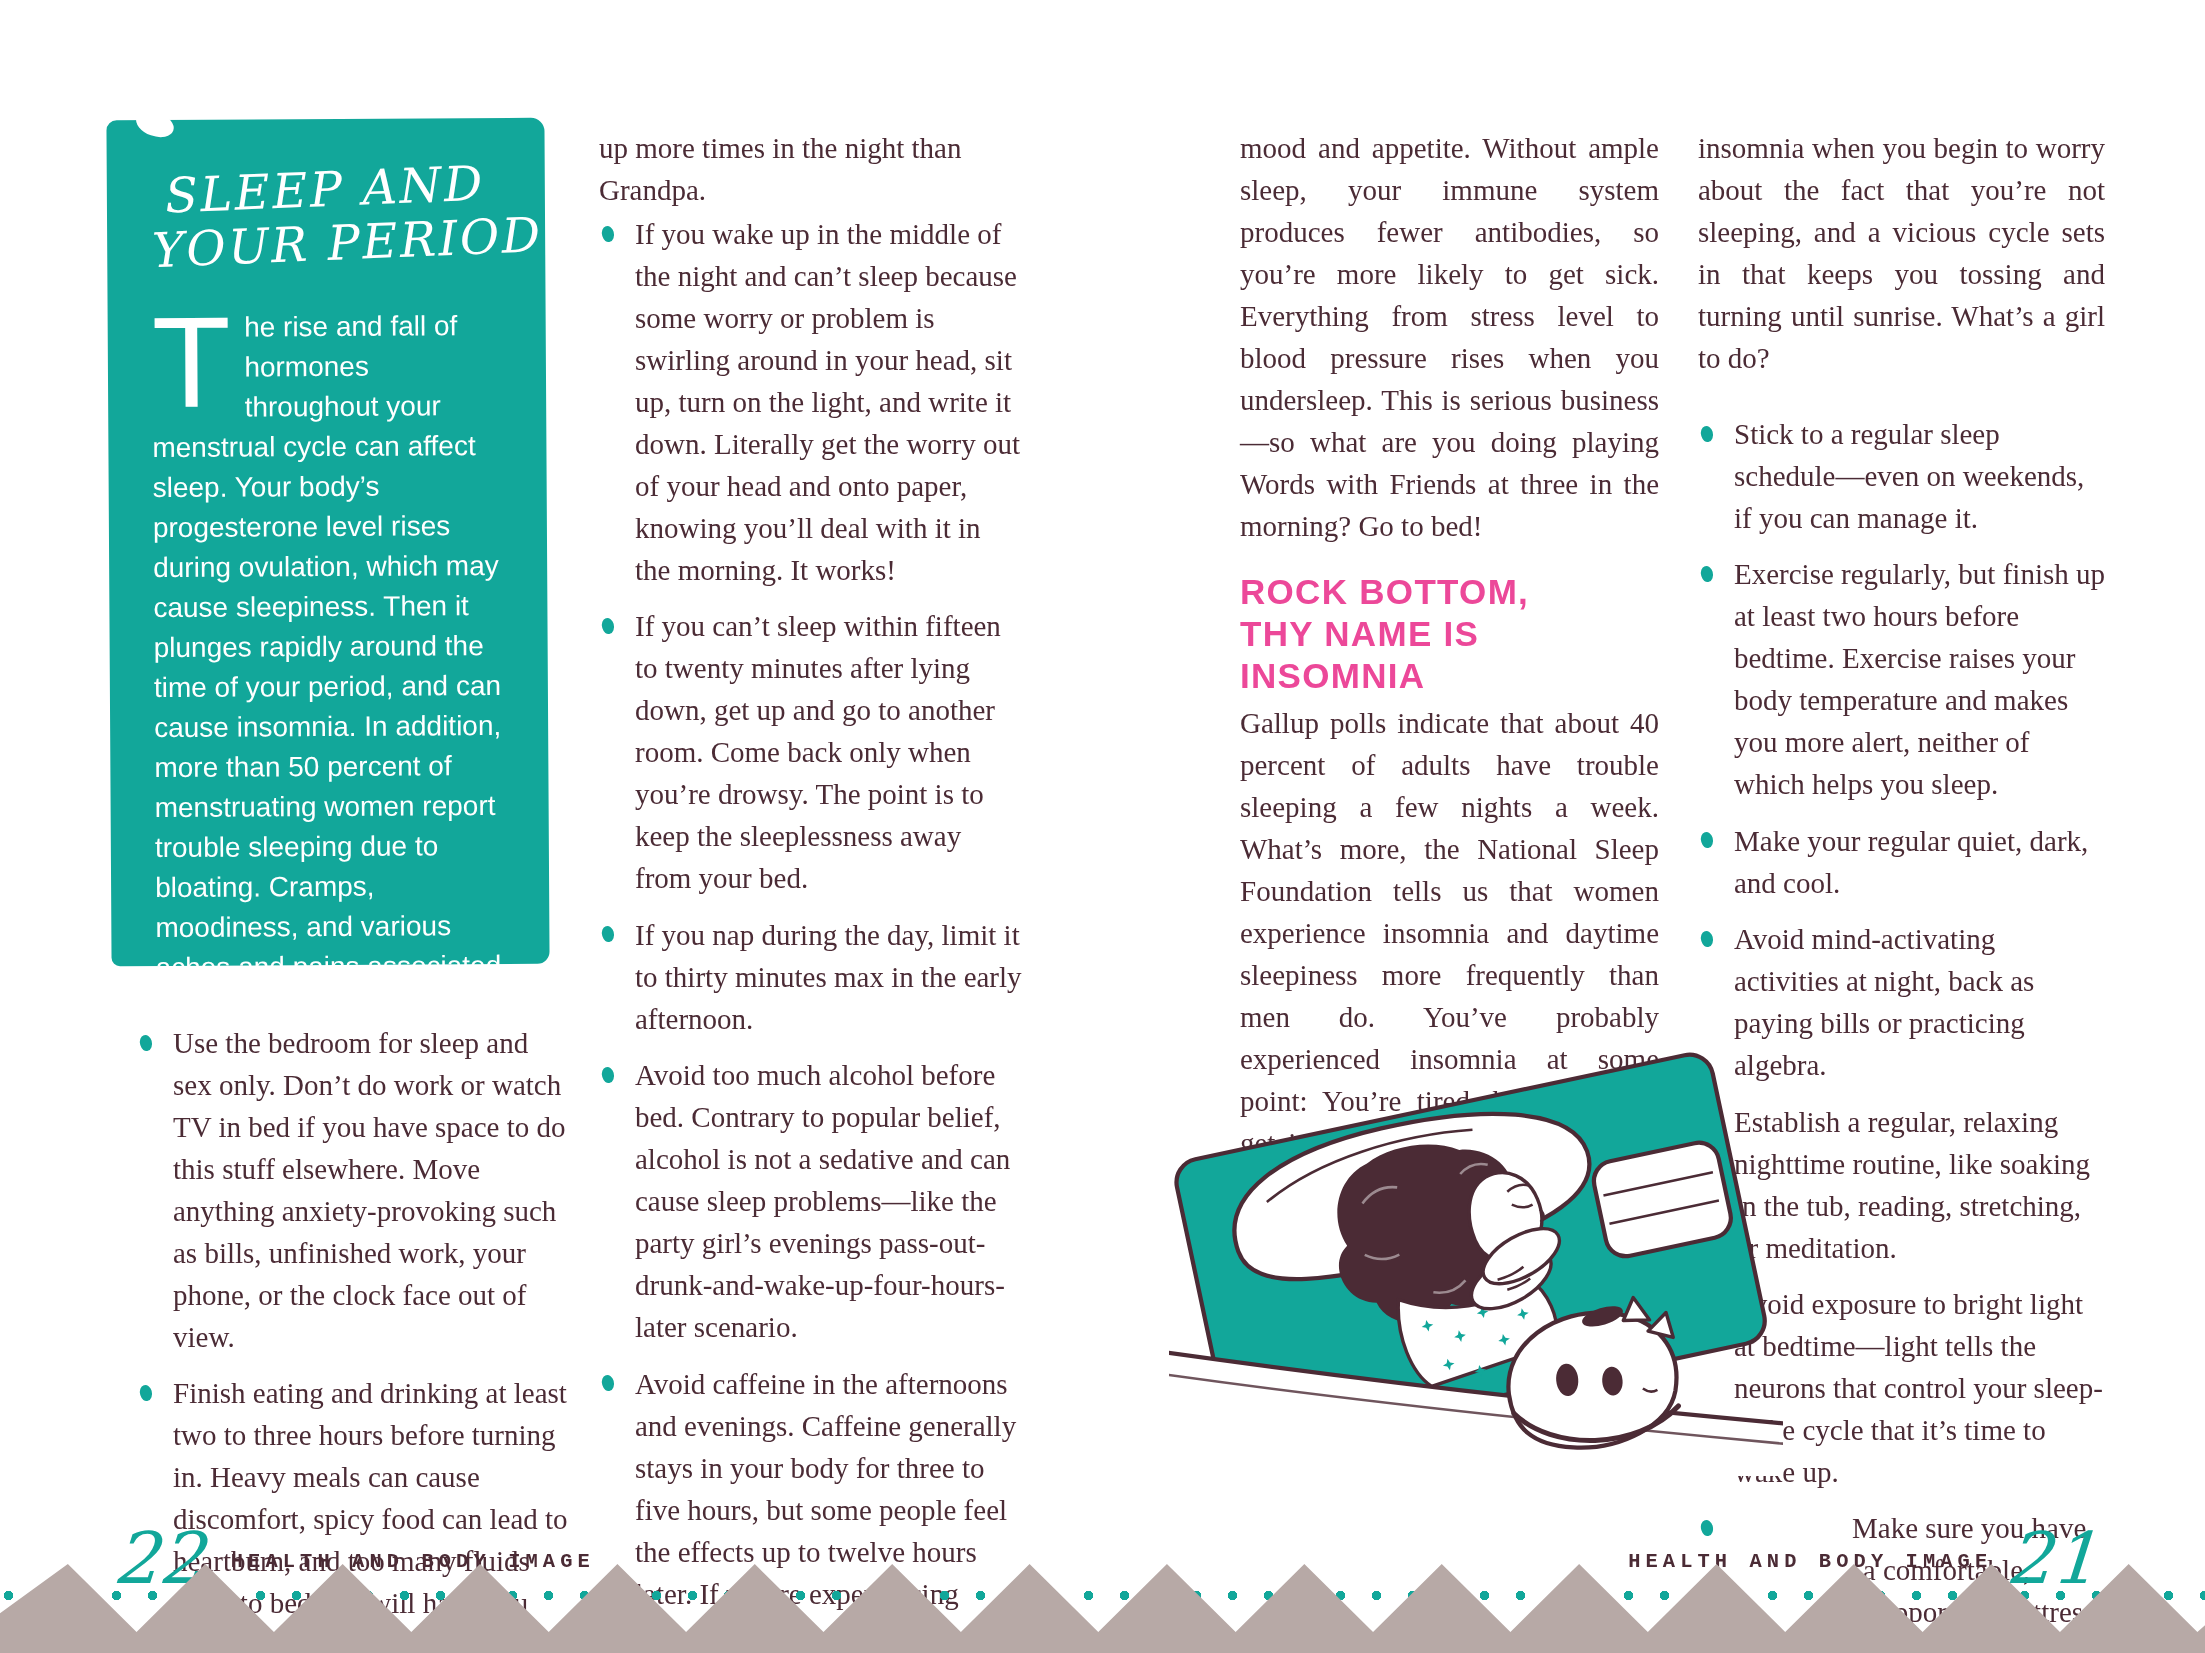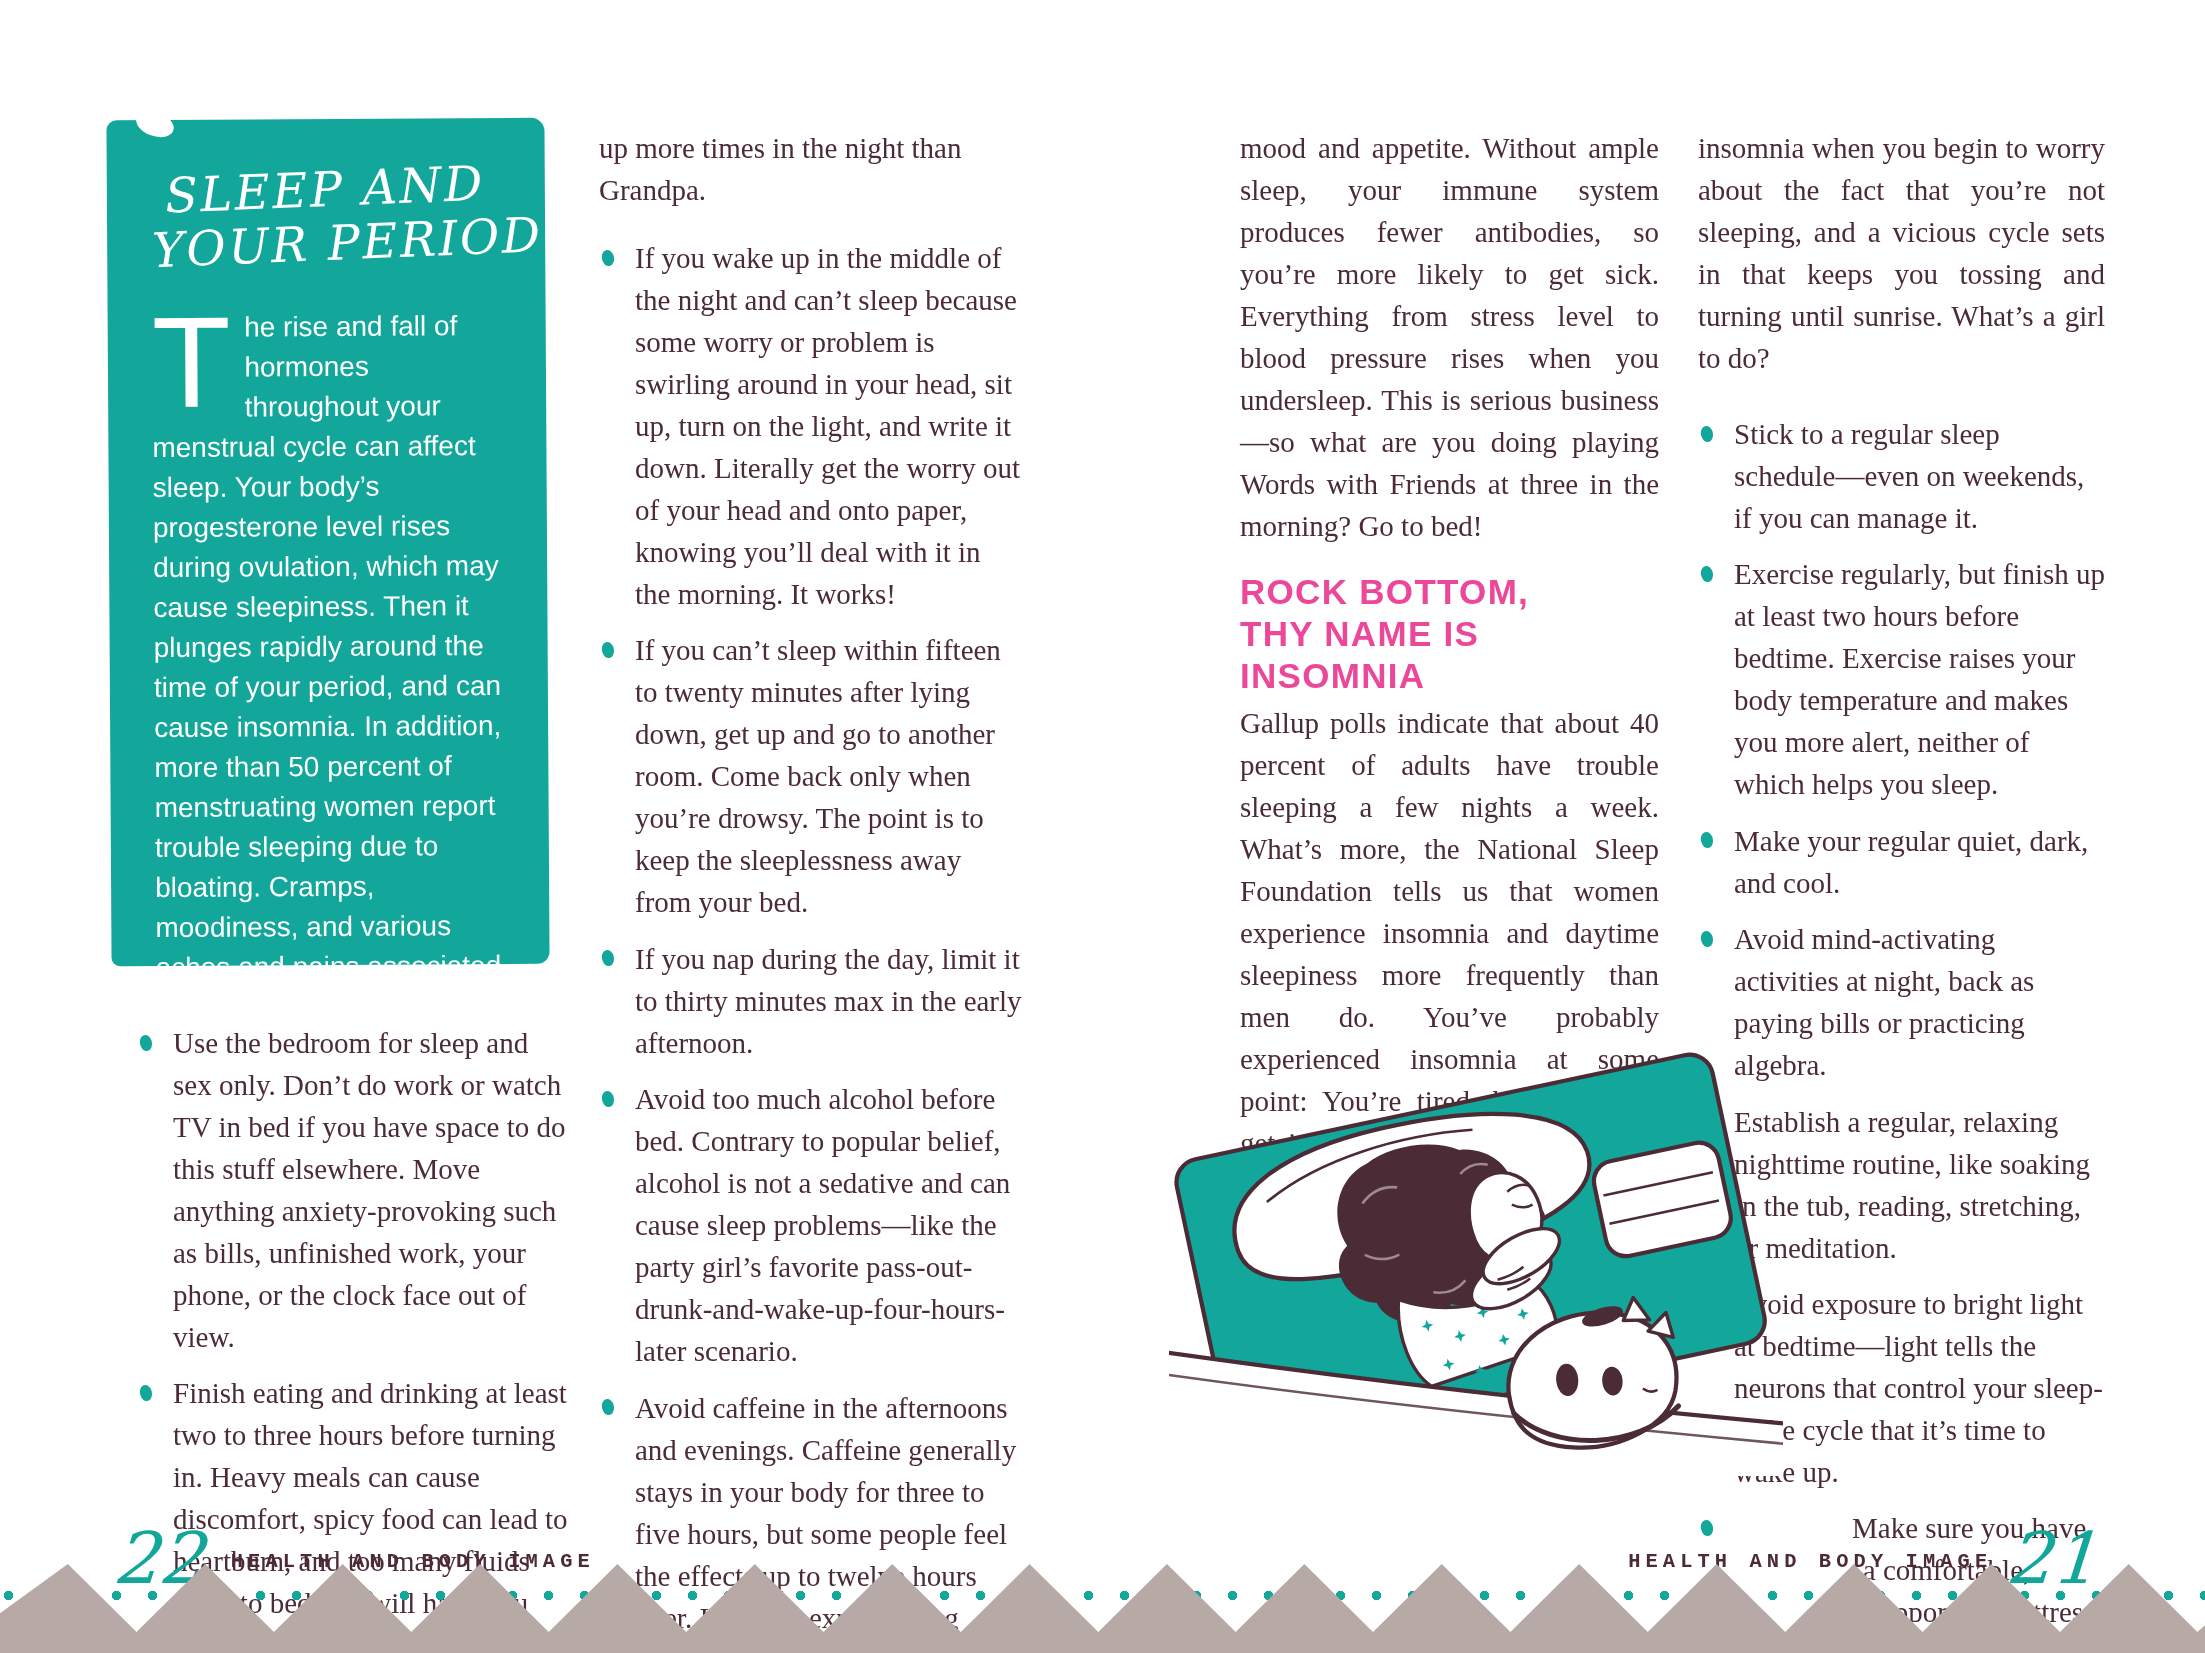--- a/index.html
+++ b/index.html
@@ -57,21 +57,21 @@
     position:relative;
     padding-left:36px;
     margin-bottom:14.4px;
   }
   ul.bullets li::before{
     content:"";position:absolute;left:3.4px;top:12.7px;
     width:12px;height:16px;background:#12A79A;
     border-radius:52% 48% 55% 45%;
     transform:rotate(-16deg);
   }
-  .col2 .intro{margin-bottom:26px;}
+  .col2 .intro{margin-bottom:2px;}
 
   
   .section-heading{
     font-family:"Liberation Sans", sans-serif;
     font-weight:bold;color:#ec4899;
     font-size:35px;line-height:42px;letter-spacing:1.3px;
     margin:24px 0 5.1px 0;
   }
 
   
@@ -125,21 +125,21 @@
     <li>Finish eating and drinking at least two to three hours before turning in. Heavy meals can cause discomfort, spicy food can lead to heartburn, and too many fluids close to bedtime will have you</li>
   </ul>
 </div>
 
 <div class="abs col col2">
   <p class="intro">up more times in the night than Grandpa.</p>
   <ul class="bullets">
     <li>If you wake up in the middle of the night and can’t sleep because some worry or problem is swirling around in your head, sit up, turn on the light, and write it down. Literally get the worry out of your head and onto paper, knowing you’ll deal with it in the morning. It works!</li>
     <li>If you can’t sleep within fifteen to twenty minutes after lying down, get up and go to another room. Come back only when you’re drowsy. The point is to keep the sleeplessness away from your bed.</li>
     <li>If you nap during the day, limit it to thirty minutes max in the early afternoon.</li>
-    <li>Avoid too much alcohol before bed. Contrary to popular belief, alcohol is not a sedative and can cause sleep problems—like the party girl’s favorite pass-out-drunk-and-wake-up-four-hours-later scenario.</li>
+    <li>Avoid too much alcohol before bed. Contrary to popular belief, alcohol is not a sedative and can cause sleep problems—like the party girl’s evenings pass-out-drunk-and-wake-up-four-hours-later scenario.</li>
     <li>Avoid caffeine in the afternoons and evenings. Caffeine generally stays in your body for three to five hours, but some people feel the effects up to twelve hours later. If you’re experiencing insomnia, cut it out altogether.</li>
 
   </ul>
 </div>
 
 <div class="abs col col3">
   <p class="justify">mood and appetite. Without ample sleep, your immune system produces fewer antibodies, so you’re more likely to get sick. Everything from stress level to blood pressure rises when you undersleep. This is serious business—so what are you doing playing Words with Friends at three in the morning? Go to bed!</p>
   <h2 class="section-heading">
     <div>ROCK BOTTOM,</div>
     <div>THY NAME IS INSOMNIA</div>

